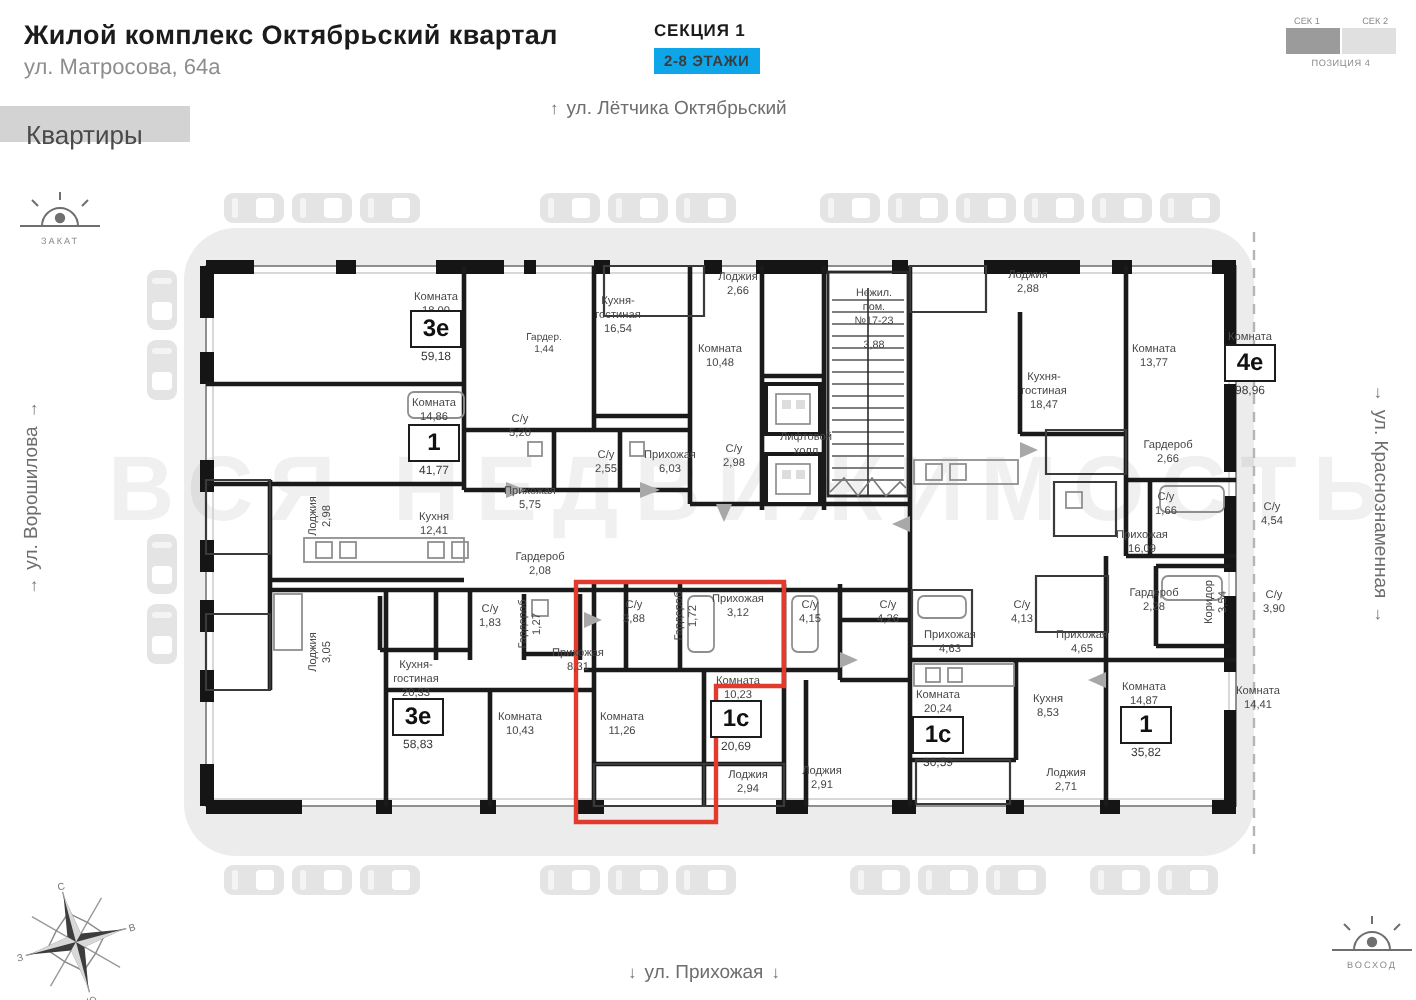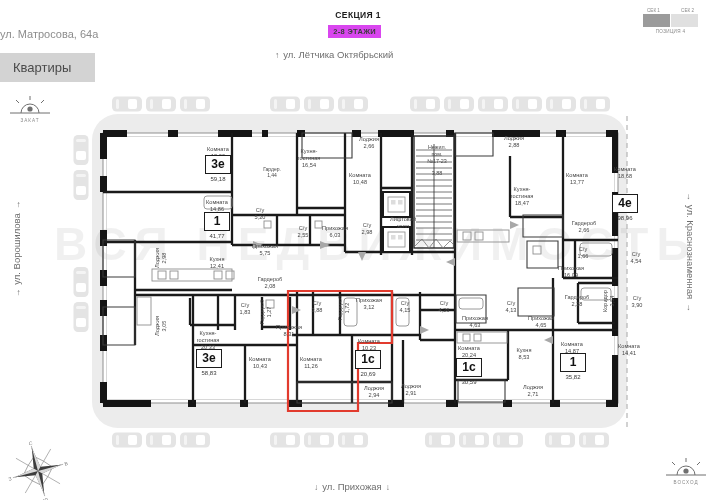--- a/index.html
+++ b/index.html
@@ -2,25 +2,25 @@
 <html><head>
 <meta charset="utf-8">
 <style>
   html,body{margin:0;padding:0;background:#fff;}
   body{width:708px;height:500px;overflow:hidden;position:relative;
        font-family:"Liberation Sans",sans-serif;-webkit-font-smoothing:antialiased;}
   .stage{position:absolute;inset:0;width:708px;height:500px;}
 
   
   .hdr-title{position:absolute;left:12px;top:10px;font-size:13.5px;font-weight:bold;color:#1b1b1b;letter-spacing:.2px;}
-  .hdr-addr{position:absolute;left:0;top:28px;font-size:11px;color:#8d8d8d;}
-  .sec-wrap{position:absolute;left:327px;top:10px;width:54px;text-align:right;}
+  .hdr-addr{position:absolute;left:12px;top:28px;font-size:11px;color:#8d8d8d;}
+  .sec-wrap{position:absolute;left:327px;top:10px;width:54px;text-align:left;}
   .sec-name{font-size:8.5px;font-weight:bold;color:#1b1b1b;letter-spacing:.4px;}
-  .sec-floors{margin-top:3px;display:inline-block;background:#d946ef;color:#3c3c3c;font-size:7.5px;font-weight:bold;padding:2px 5px;letter-spacing:.3px;}
-  .tab-apart{position:absolute;left:0;top:53px;width:95px;height:29px;background:#d3d3d3;color:#4a4a4a;font-size:13px;line-height:29px;padding-left:13px;box-sizing:border-box;cursor:pointer;}
+  .sec-floors{margin-top:3px;display:inline-block;background:#0ea5e9;color:#3c3c3c;font-size:7.5px;font-weight:bold;padding:2px 5px;letter-spacing:.3px;}
+  .tab-apart{position:absolute;left:0;top:53px;width:95px;height:18px;background:#d3d3d3;color:#4a4a4a;font-size:13px;line-height:29px;padding-left:13px;box-sizing:border-box;cursor:pointer;}
 
   
   .scheme{position:absolute;left:643px;top:8px;width:55px;font-size:4.6px;color:#8a8a8a;}
   .scheme-labels{display:flex;justify-content:space-between;padding:0 4px 1px 4px;}
   .scheme-boxes{display:flex;}
   .scheme-box1{width:27px;height:13px;background:#9b9b9b;}
   .scheme-box2{width:27px;height:13px;background:#e0e0e0;margin-left:1px;}
   .scheme-pos{text-align:center;margin-top:2px;letter-spacing:.3px;}
 
   
@@ -221,20 +221,21 @@
 
     <g transform="translate(664,456)" stroke="#6f6f6f" stroke-width="1" fill="none">
       <path d="M2 19h40"></path>
       <path d="M13 19a9 9 0 0 1 18 0"></path>
       <path d="M22 6V2M11 9L8 6M33 9l3-3"></path>
       <circle cx="22" cy="15" r="2.6" fill="#6f6f6f" stroke="none"></circle>
       <text x="22" y="28" font-size="4.6" fill="#8a8a8a" letter-spacing="1" text-anchor="middle" stroke="none">ВОСХОД</text>
     </g>
   </svg>
 
+  <div class="hdr-title">Жилой комплекс Октябрьский квартал</div>
   <div class="hdr-addr">ул. Матросова, 64а</div>
 
   <div class="sec-wrap">
     <div class="sec-name">СЕКЦИЯ 1</div>
     <div class="sec-floors">2-8 ЭТАЖИ</div>
   </div>
 
   <div class="scheme">
     <div class="scheme-labels">
       <span>СЕК 1</span>
@@ -469,21 +470,21 @@
         <span class="ra">2,71</span>
       </div>
       <div class="lab-apt" style="left: 177px; top: 155px;">
         <span class="apt-type">3е</span>
         <span class="apt-area">59,18</span>
       </div>
       <div class="lab-apt" style="left: 176px; top: 212px;">
         <span class="apt-type">1</span>
         <span class="apt-area">41,77</span>
       </div>
-      <div class="lab-apt" style="left: 584px; top: 194px;">
+      <div class="lab-apt" style="left: 584px; top: 172px;">
         <span class="apt-type">4е</span>
         <span class="apt-area">98,96</span>
       </div>
       <div class="lab-apt" style="left: 168px; top: 349px;">
         <span class="apt-type">3е</span>
         <span class="apt-area">58,83</span>
       </div>
       <div class="lab-apt" style="left: 327px; top: 350px;">
         <span class="apt-type">1с</span>
         <span class="apt-area">20,69</span>

